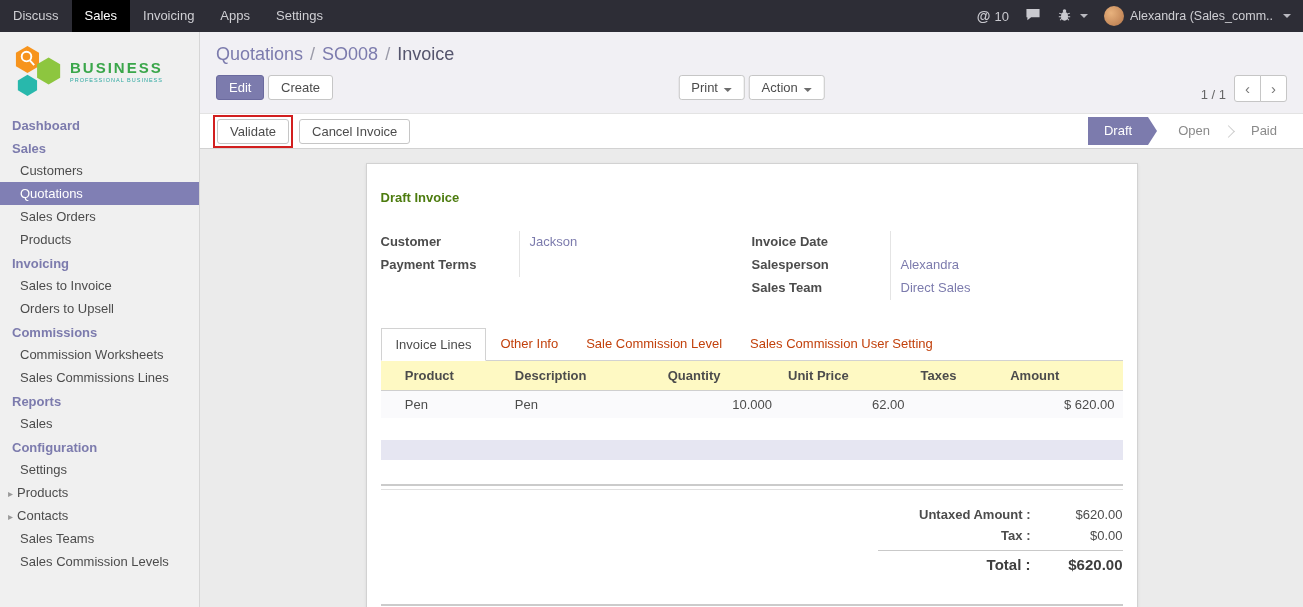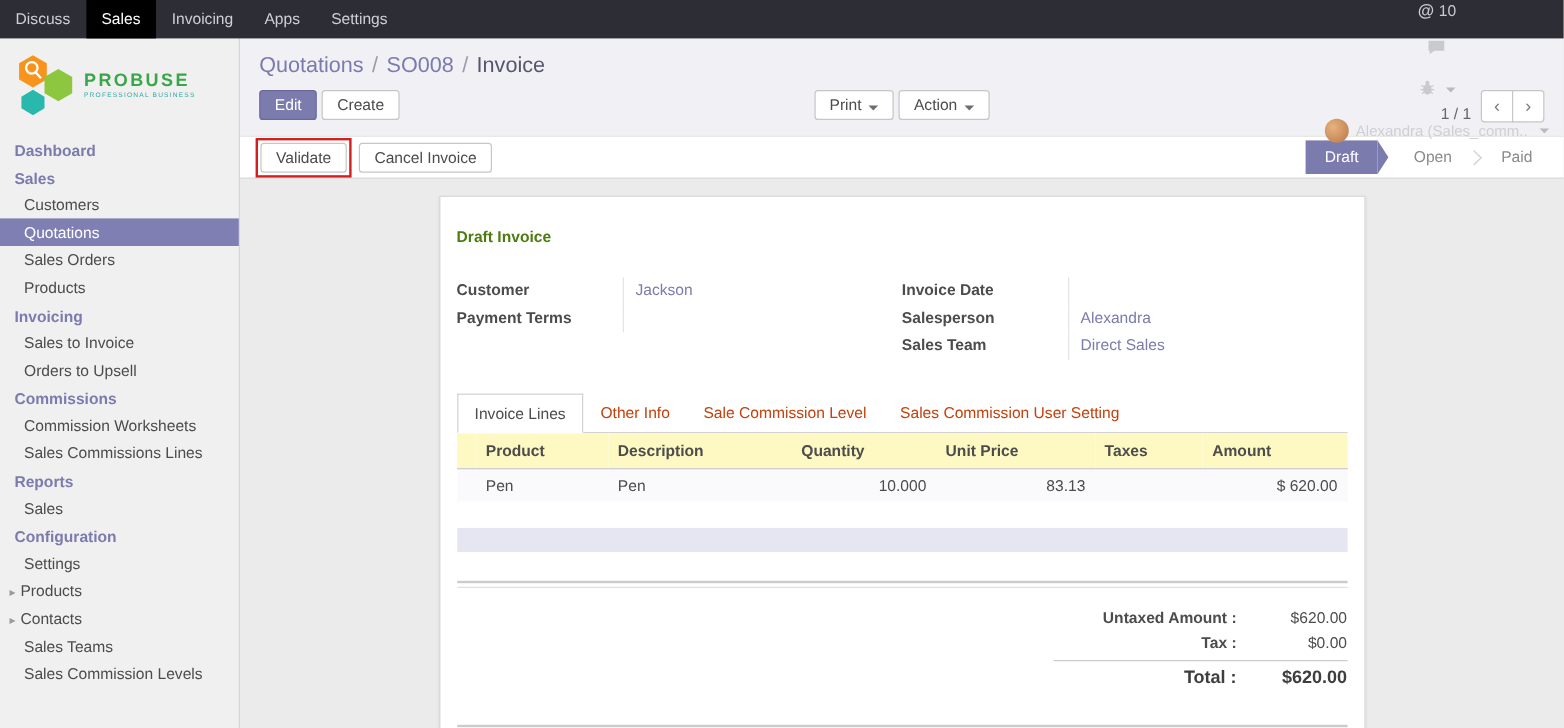--- a/index.html
+++ b/index.html
@@ -4,21 +4,21 @@
 <style>
   * { box-sizing: border-box; }
   html,body { margin:0; padding:0; width:1303px; height:607px; overflow:hidden;
     font-family:"Liberation Sans", sans-serif; font-size:13px; color:#4c4c4c; background:#ebebeb; }
 
   
   .topbar { position:absolute; top:0; left:0; right:0; height:32px; background:#2d2d36;
     display:flex; align-items:stretch; color:#cfcfd4; z-index:30; }
   .tb-menu { padding:0 13px; line-height:32px; font-size:13px; cursor:pointer; }
   .tb-menu.active { background:#000; color:#fff; }
-  .tb-right { margin-left:auto; display:flex; align-items:center; gap:16px; padding-right:12px;flex-direction:column; }
+  .tb-right { margin-left:auto; display:flex; align-items:center; gap:16px; padding-right:12px; }
   .tb-icon { display:flex; align-items:center; gap:4px; cursor:pointer; color:#c9c9cf; }
   .at-glyph::before { content:"@"; font-size:14px; font-weight:bold; }
   .caret-down { display:inline-block; width:0; height:0; border-left:4px solid transparent;
     border-right:4px solid transparent; border-top:4px solid #b9b9c0; margin-left:4px; }
   .avatar { width:20px; height:20px; border-radius:50%;
     background:radial-gradient(circle at 35% 35%, #e8b27d, #b5764a); display:inline-block; }
   .user-menu { display:flex; align-items:center; gap:6px; cursor:pointer; font-size:12.5px; }
 
   
   .sidebar { position:absolute; top:32px; left:0; bottom:0; width:200px; background:#f0f0f0;
@@ -147,21 +147,21 @@
     <span>
       <svg width="50" height="52" viewBox="0 0 52 54">
         <polygon points="14,2 26,9 26,23 14,30 2,23 2,9" fill="#f7941d"></polygon>
         <polygon points="36,14 48,21 48,35 36,42 24,35 24,21" fill="#8dc63f"></polygon>
         <polygon points="14,32 24,38 24,48 14,54 4,48 4,38" fill="#28b8ac"></polygon>
         <circle cx="13" cy="13" r="5" fill="none" stroke="#fff" stroke-width="2"></circle>
         <line x1="16.5" y1="17" x2="21" y2="22" stroke="#fff" stroke-width="2"></line>
       </svg>
     </span>
     <span>
-      <div class="logo-title">PROBUSE</div>
+      <div class="logo-title">BUSINESS</div>
       <div class="logo-sub">PROFESSIONAL BUSINESS</div>
     </span>
   </div>
 
   <div class="nav-heading">Dashboard</div>
   <div class="nav-heading">Sales</div>
   <div class="nav-item">Customers</div>
   <div class="nav-item selected">Quotations</div>
   <div class="nav-item">Sales Orders</div>
   <div class="nav-item">Products</div>
@@ -277,21 +277,21 @@
             <th class="col-tax">Taxes</th>
             <th class="col-amount">Amount</th>
           </tr>
         </thead>
         <tbody>
           <tr>
             <td class="col-handle"></td>
             <td>Pen</td>
             <td>Pen</td>
             <td class="num">10.000</td>
-            <td class="num">83.13</td>
+            <td class="num">62.00</td>
             <td class="num"></td>
             <td class="num">$ 620.00</td>
           </tr>
         </tbody>
       </table>
 
       <div class="blank-band"></div>
 
       <div class="hr-thick"></div>
       <div class="hr-thin"></div>

